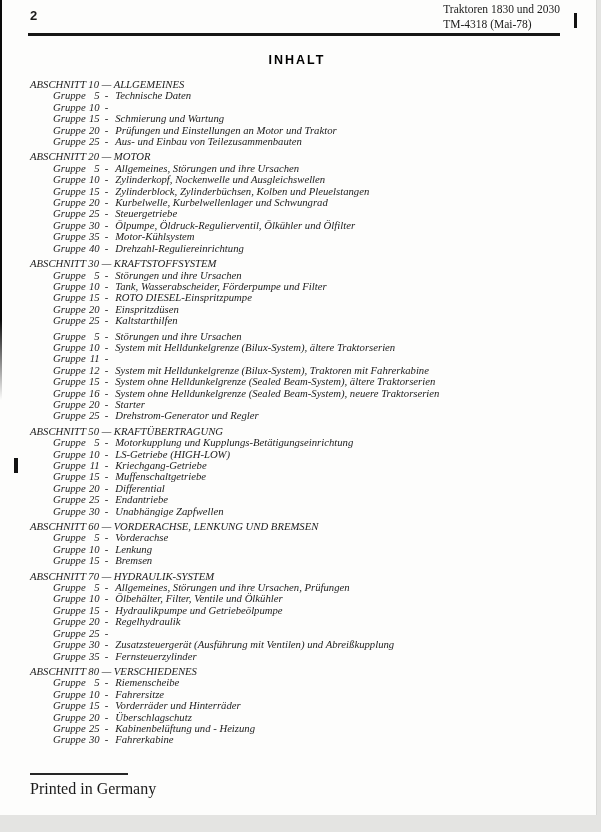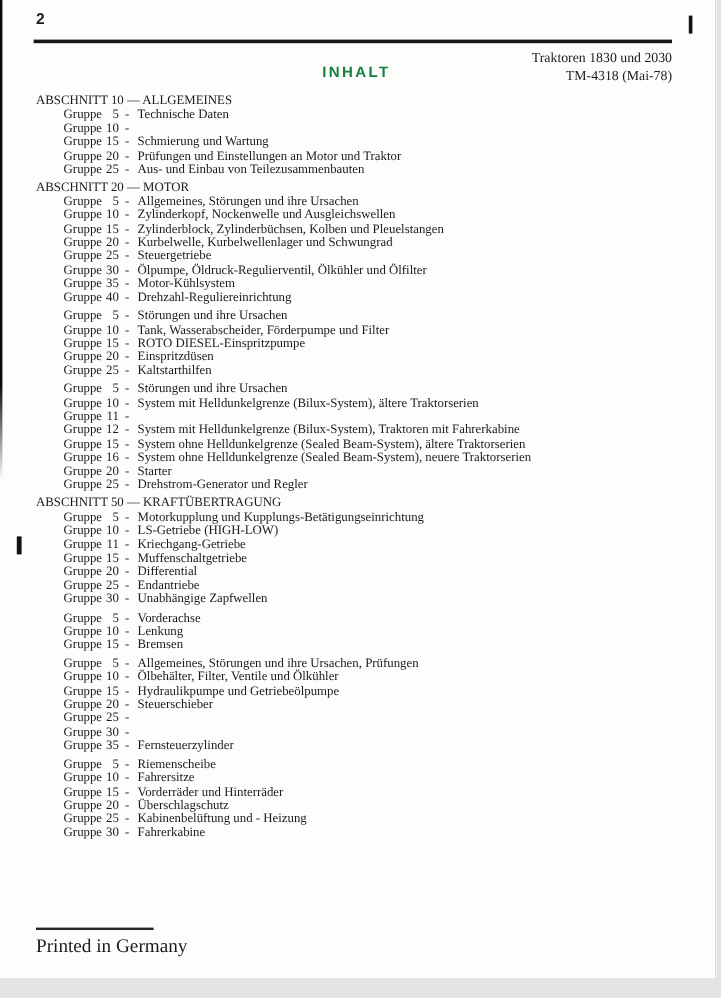--- a/index.html
+++ b/index.html
@@ -27,25 +27,24 @@
   .page-num {
     position: absolute;
     left: 30px; top: 8px;
     font-family: "Liberation Sans", sans-serif;
     font-weight: bold;
     font-size: 13px;
   }
   .header-right {
     position: absolute;
     right: 37px; top: 2px;
-    text-align: right;
+    text-align: left;
     font-size: 11.5px;
     line-height: 14.5px;
     white-space: nowrap;
-    margin-top: 40px;
   }
   .header-change-bar {
     position: absolute;
     left: 574px; top: 13px;
     width: 3px; height: 15px;
     background: #121212;
   }
   .header-rule {
     position: absolute;
     left: 28px; top: 33px;
@@ -54,28 +53,29 @@
   }
   .title {
     position: absolute;
     left: 0; top: 53px;
     width: 594px;
     text-align: center;
     font-family: "Liberation Sans", sans-serif;
     font-weight: bold;
     font-size: 12.5px;
     letter-spacing: 2px;
-    color: #15803d;
+    color: #000000;
   }
   .content {
     position: absolute;
     left: 30px; top: 79px;
     right: 20px;
     font-size: 10.7px;
     line-height: 11.4px;
+    font-style: italic;
   }
   .toc-section + .toc-section { margin-top: 4px; }
   .toc-heading { white-space: nowrap; }
   .group-row {
     display: flex;
     padding-left: 23px;
     position: relative;
     white-space: nowrap;
   }
   .g-label { flex: none; }
@@ -196,20 +196,21 @@
           <span class="g-text">Motor-Kühlsystem</span>
         </div>
         <div class="group-row">
           <span class="g-label">Gruppe</span>
           <span class="g-num">40</span>
           <span class="g-sep">-</span>
           <span class="g-text">Drehzahl-Reguliereinrichtung</span>
         </div>
       </div>
       <div class="toc-section">
+        <div class="toc-heading">ABSCHNITT 30 — KRAFTSTOFFSYSTEM</div>
         <div class="group-row">
           <span class="g-label">Gruppe</span>
           <span class="g-num">5</span>
           <span class="g-sep">-</span>
           <span class="g-text">Störungen und ihre Ursachen</span>
         </div>
         <div class="group-row">
           <span class="g-label">Gruppe</span>
           <span class="g-num">10</span>
           <span class="g-sep">-</span>
@@ -323,40 +324,42 @@
           <span class="g-text">Endantriebe</span>
         </div>
         <div class="group-row">
           <span class="g-label">Gruppe</span>
           <span class="g-num">30</span>
           <span class="g-sep">-</span>
           <span class="g-text">Unabhängige Zapfwellen</span>
         </div>
       </div>
       <div class="toc-section">
+        <div class="toc-heading">ABSCHNITT 60 — VORDERACHSE, LENKUNG UND BREMSEN</div>
         <div class="group-row">
           <span class="g-label">Gruppe</span>
           <span class="g-num">5</span>
           <span class="g-sep">-</span>
           <span class="g-text">Vorderachse</span>
         </div>
         <div class="group-row">
           <span class="g-label">Gruppe</span>
           <span class="g-num">10</span>
           <span class="g-sep">-</span>
           <span class="g-text">Lenkung</span>
         </div>
         <div class="group-row">
           <span class="g-label">Gruppe</span>
           <span class="g-num">15</span>
           <span class="g-sep">-</span>
           <span class="g-text">Bremsen</span>
         </div>
       </div>
       <div class="toc-section">
+        <div class="toc-heading">ABSCHNITT 70 — HYDRAULIK-SYSTEM</div>
         <div class="group-row">
           <span class="g-label">Gruppe</span>
           <span class="g-num">5</span>
           <span class="g-sep">-</span>
           <span class="g-text">Allgemeines, Störungen und ihre Ursachen, Prüfungen</span>
         </div>
         <div class="group-row">
           <span class="g-label">Gruppe</span>
           <span class="g-num">10</span>
           <span class="g-sep">-</span>
@@ -365,40 +368,42 @@
         <div class="group-row">
           <span class="g-label">Gruppe</span>
           <span class="g-num">15</span>
           <span class="g-sep">-</span>
           <span class="g-text">Hydraulikpumpe und Getriebeölpumpe</span>
         </div>
         <div class="group-row">
           <span class="g-label">Gruppe</span>
           <span class="g-num">20</span>
           <span class="g-sep">-</span>
-          <span class="g-text">Steuerschieber</span>
+          <span class="g-text">Regelhydraulik</span>
         </div>
         <div class="group-row">
           <span class="g-label">Gruppe</span>
           <span class="g-num">25</span>
           <span class="g-sep">-</span>
         </div>
         <div class="group-row">
           <span class="g-label">Gruppe</span>
           <span class="g-num">30</span>
           <span class="g-sep">-</span>
+          <span class="g-text">Zusatzsteuergerät (Ausführung mit Ventilen) und Abreißkupplung</span>
         </div>
         <div class="group-row">
           <span class="g-label">Gruppe</span>
           <span class="g-num">35</span>
           <span class="g-sep">-</span>
           <span class="g-text">Fernsteuerzylinder</span>
         </div>
       </div>
       <div class="toc-section">
+        <div class="toc-heading">ABSCHNITT 80 — VERSCHIEDENES</div>
         <div class="group-row">
           <span class="g-label">Gruppe</span>
           <span class="g-num">5</span>
           <span class="g-sep">-</span>
           <span class="g-text">Riemenscheibe</span>
         </div>
         <div class="group-row">
           <span class="g-label">Gruppe</span>
           <span class="g-num">10</span>
           <span class="g-sep">-</span>

